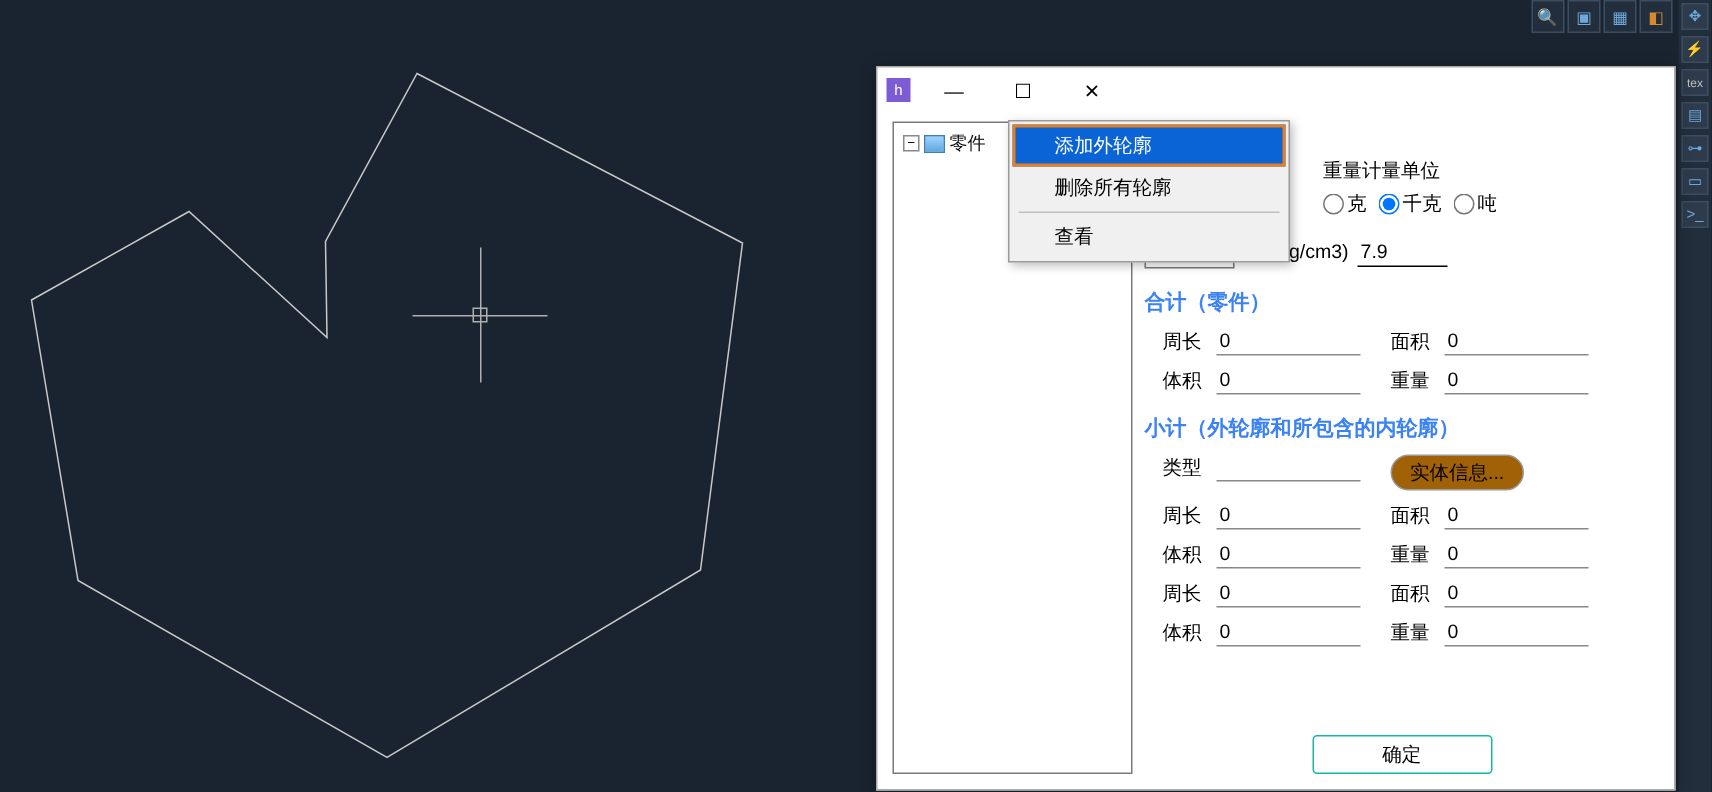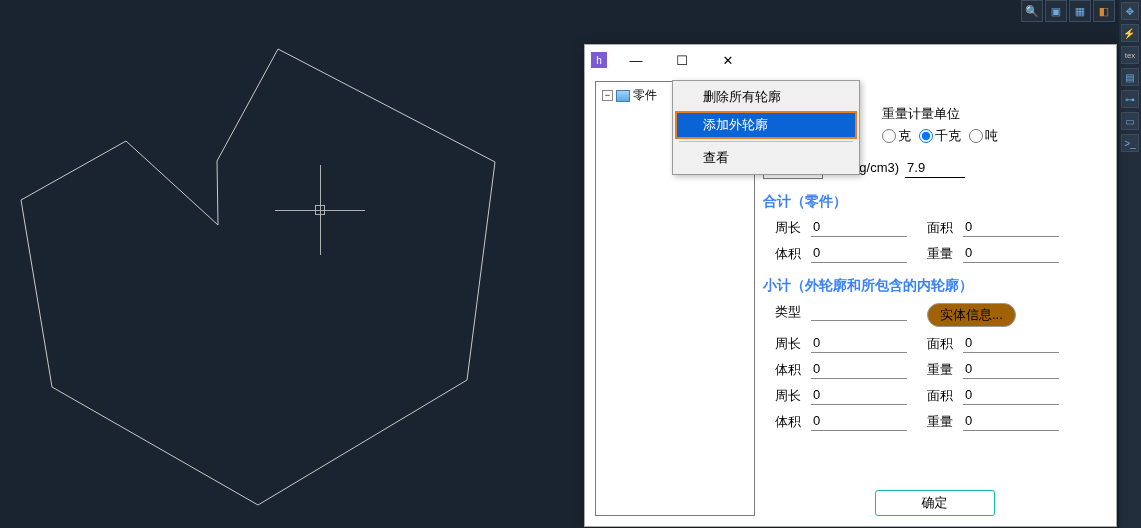--- a/index.html
+++ b/index.html
@@ -398,22 +398,22 @@
     <div class="win-btn close">✕</div>
   </div>
   <div class="dialog-body">
     <div class="tree-pane">
       <div class="tree-item">
         <span class="expand">−</span>
         <span class="node-icon"></span>
         <span class="node-label">零件</span>
       </div>
       <div class="context-menu">
+        <div class="menu-item highlight boxed">添加外轮廓</div>
         <div class="menu-item">删除所有轮廓</div>
-        <div class="menu-item highlight boxed">添加外轮廓</div>
         <div class="sep"></div>
         <div class="menu-item">查看</div>
       </div>
     </div>
 
     <div class="right-pane">
       <div class="material-header">材料信息</div>
 
       <div class="unit-top-row">
         <div class="unit-col">

